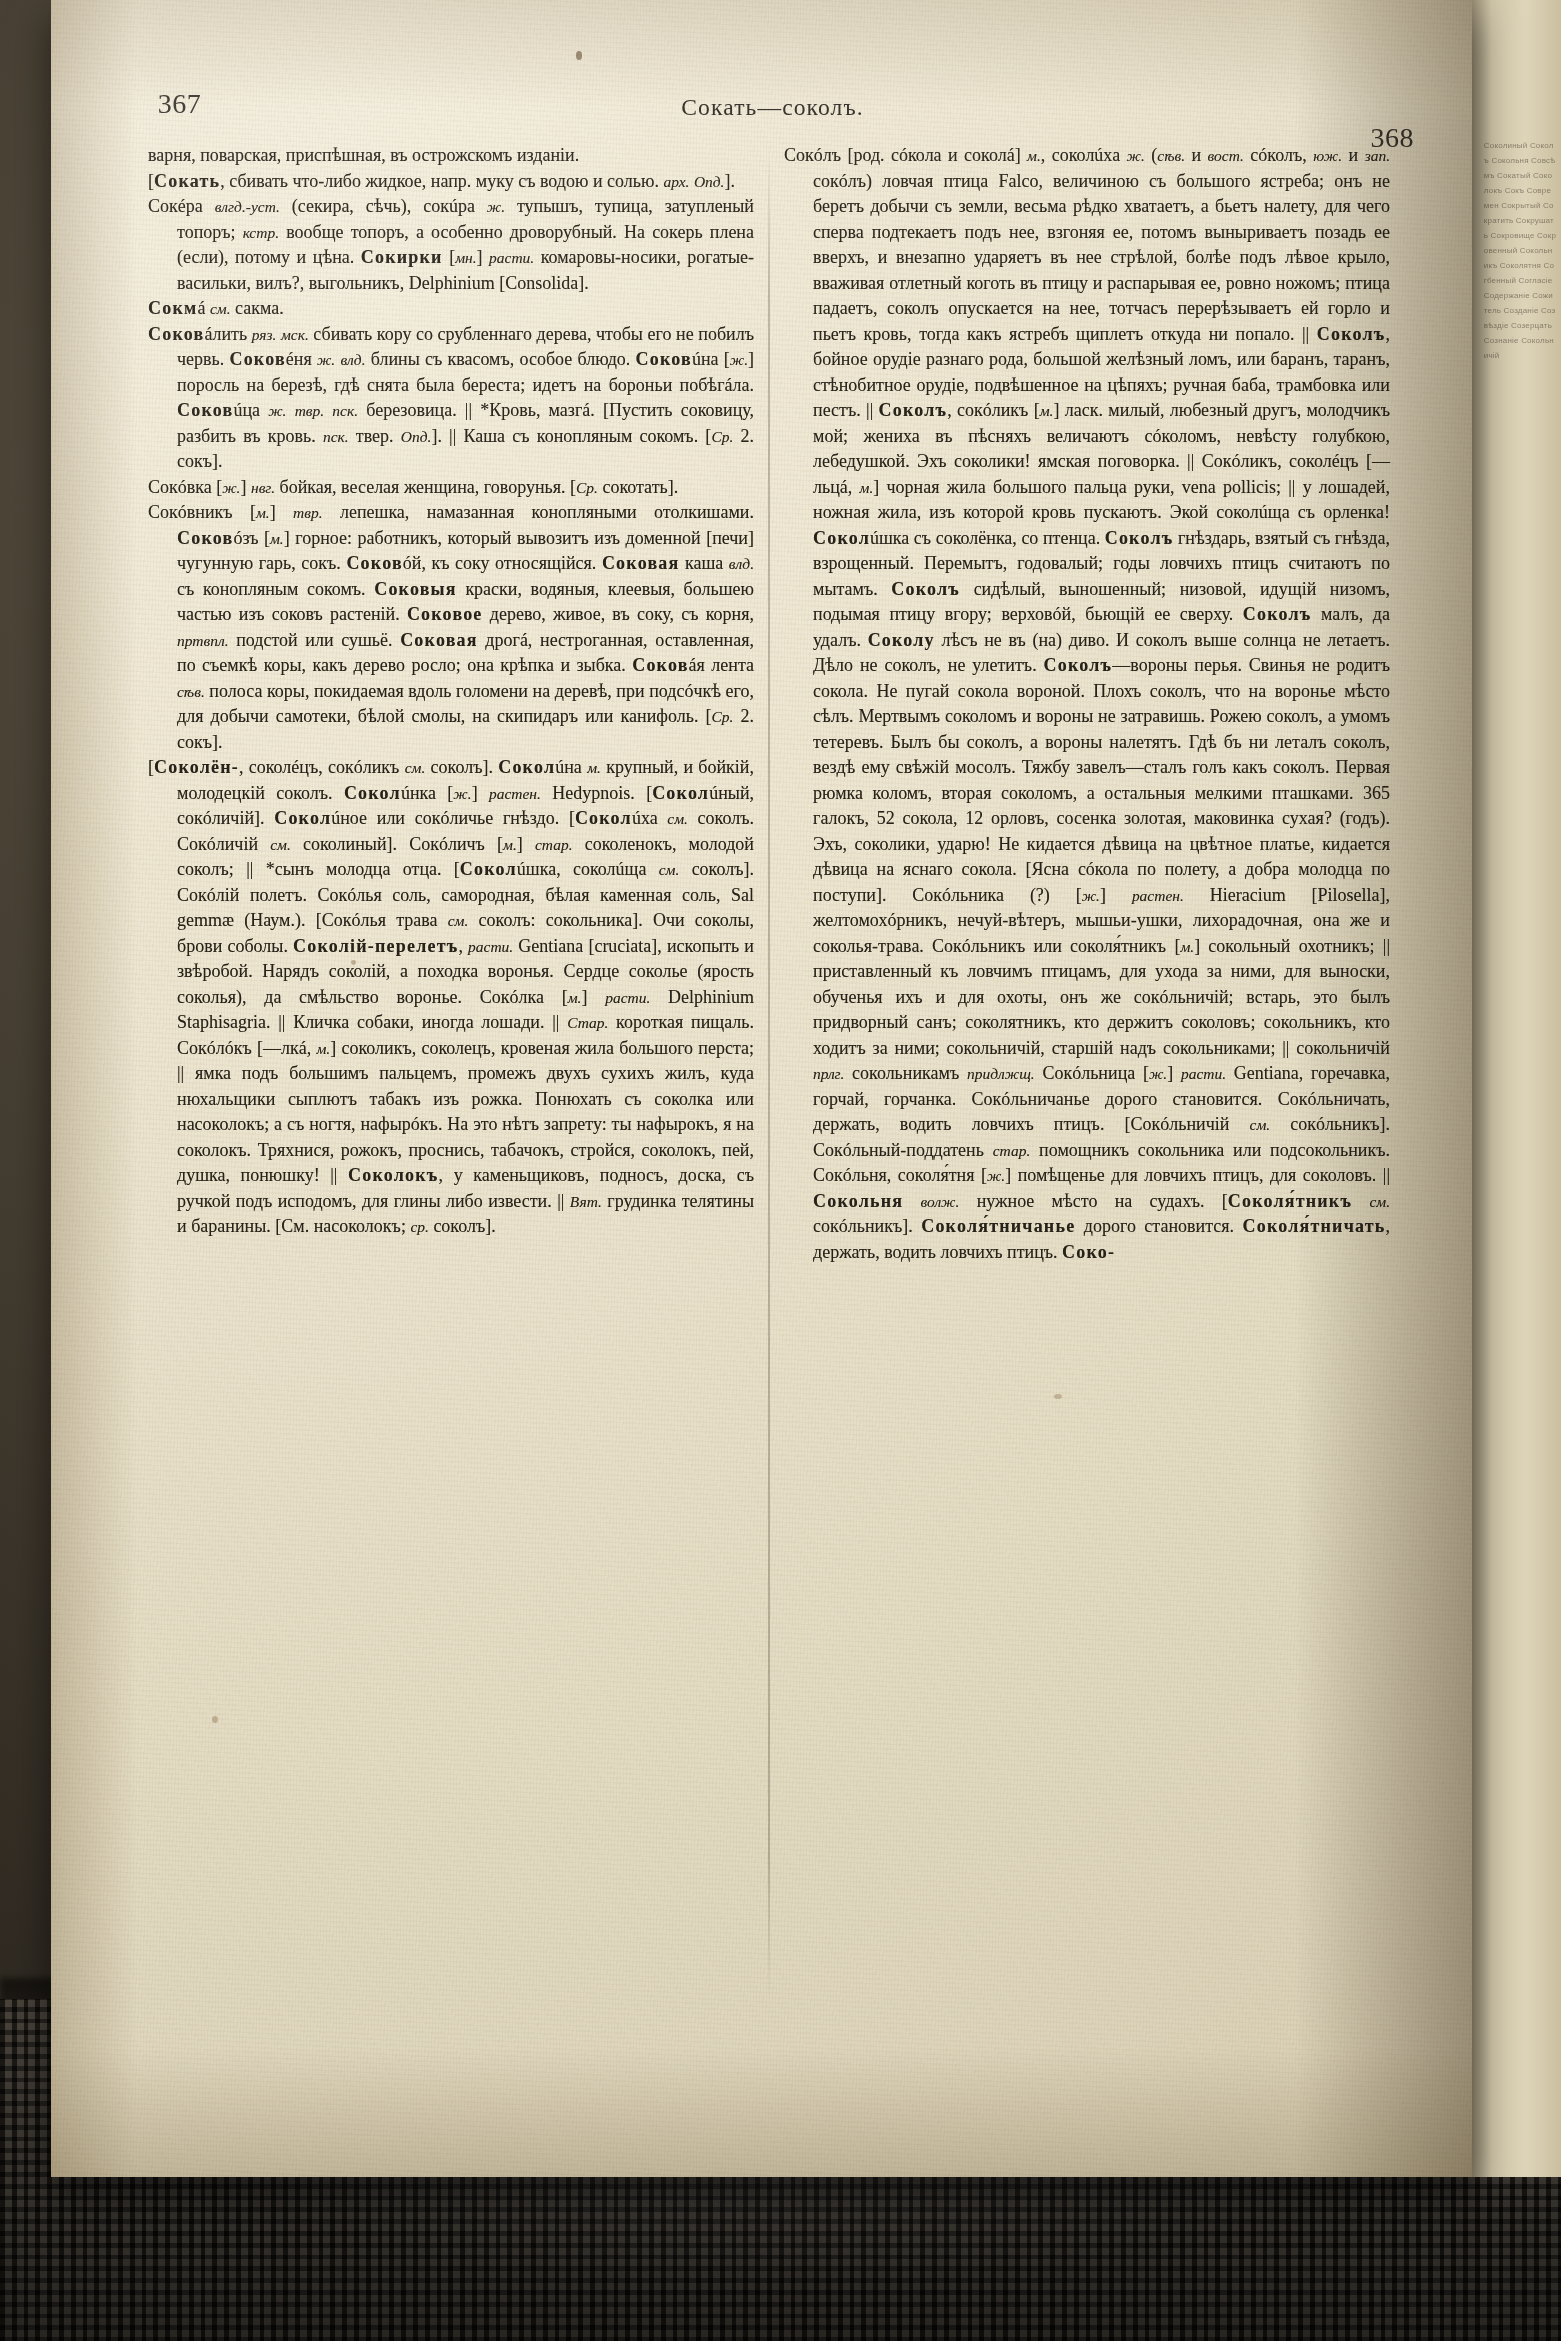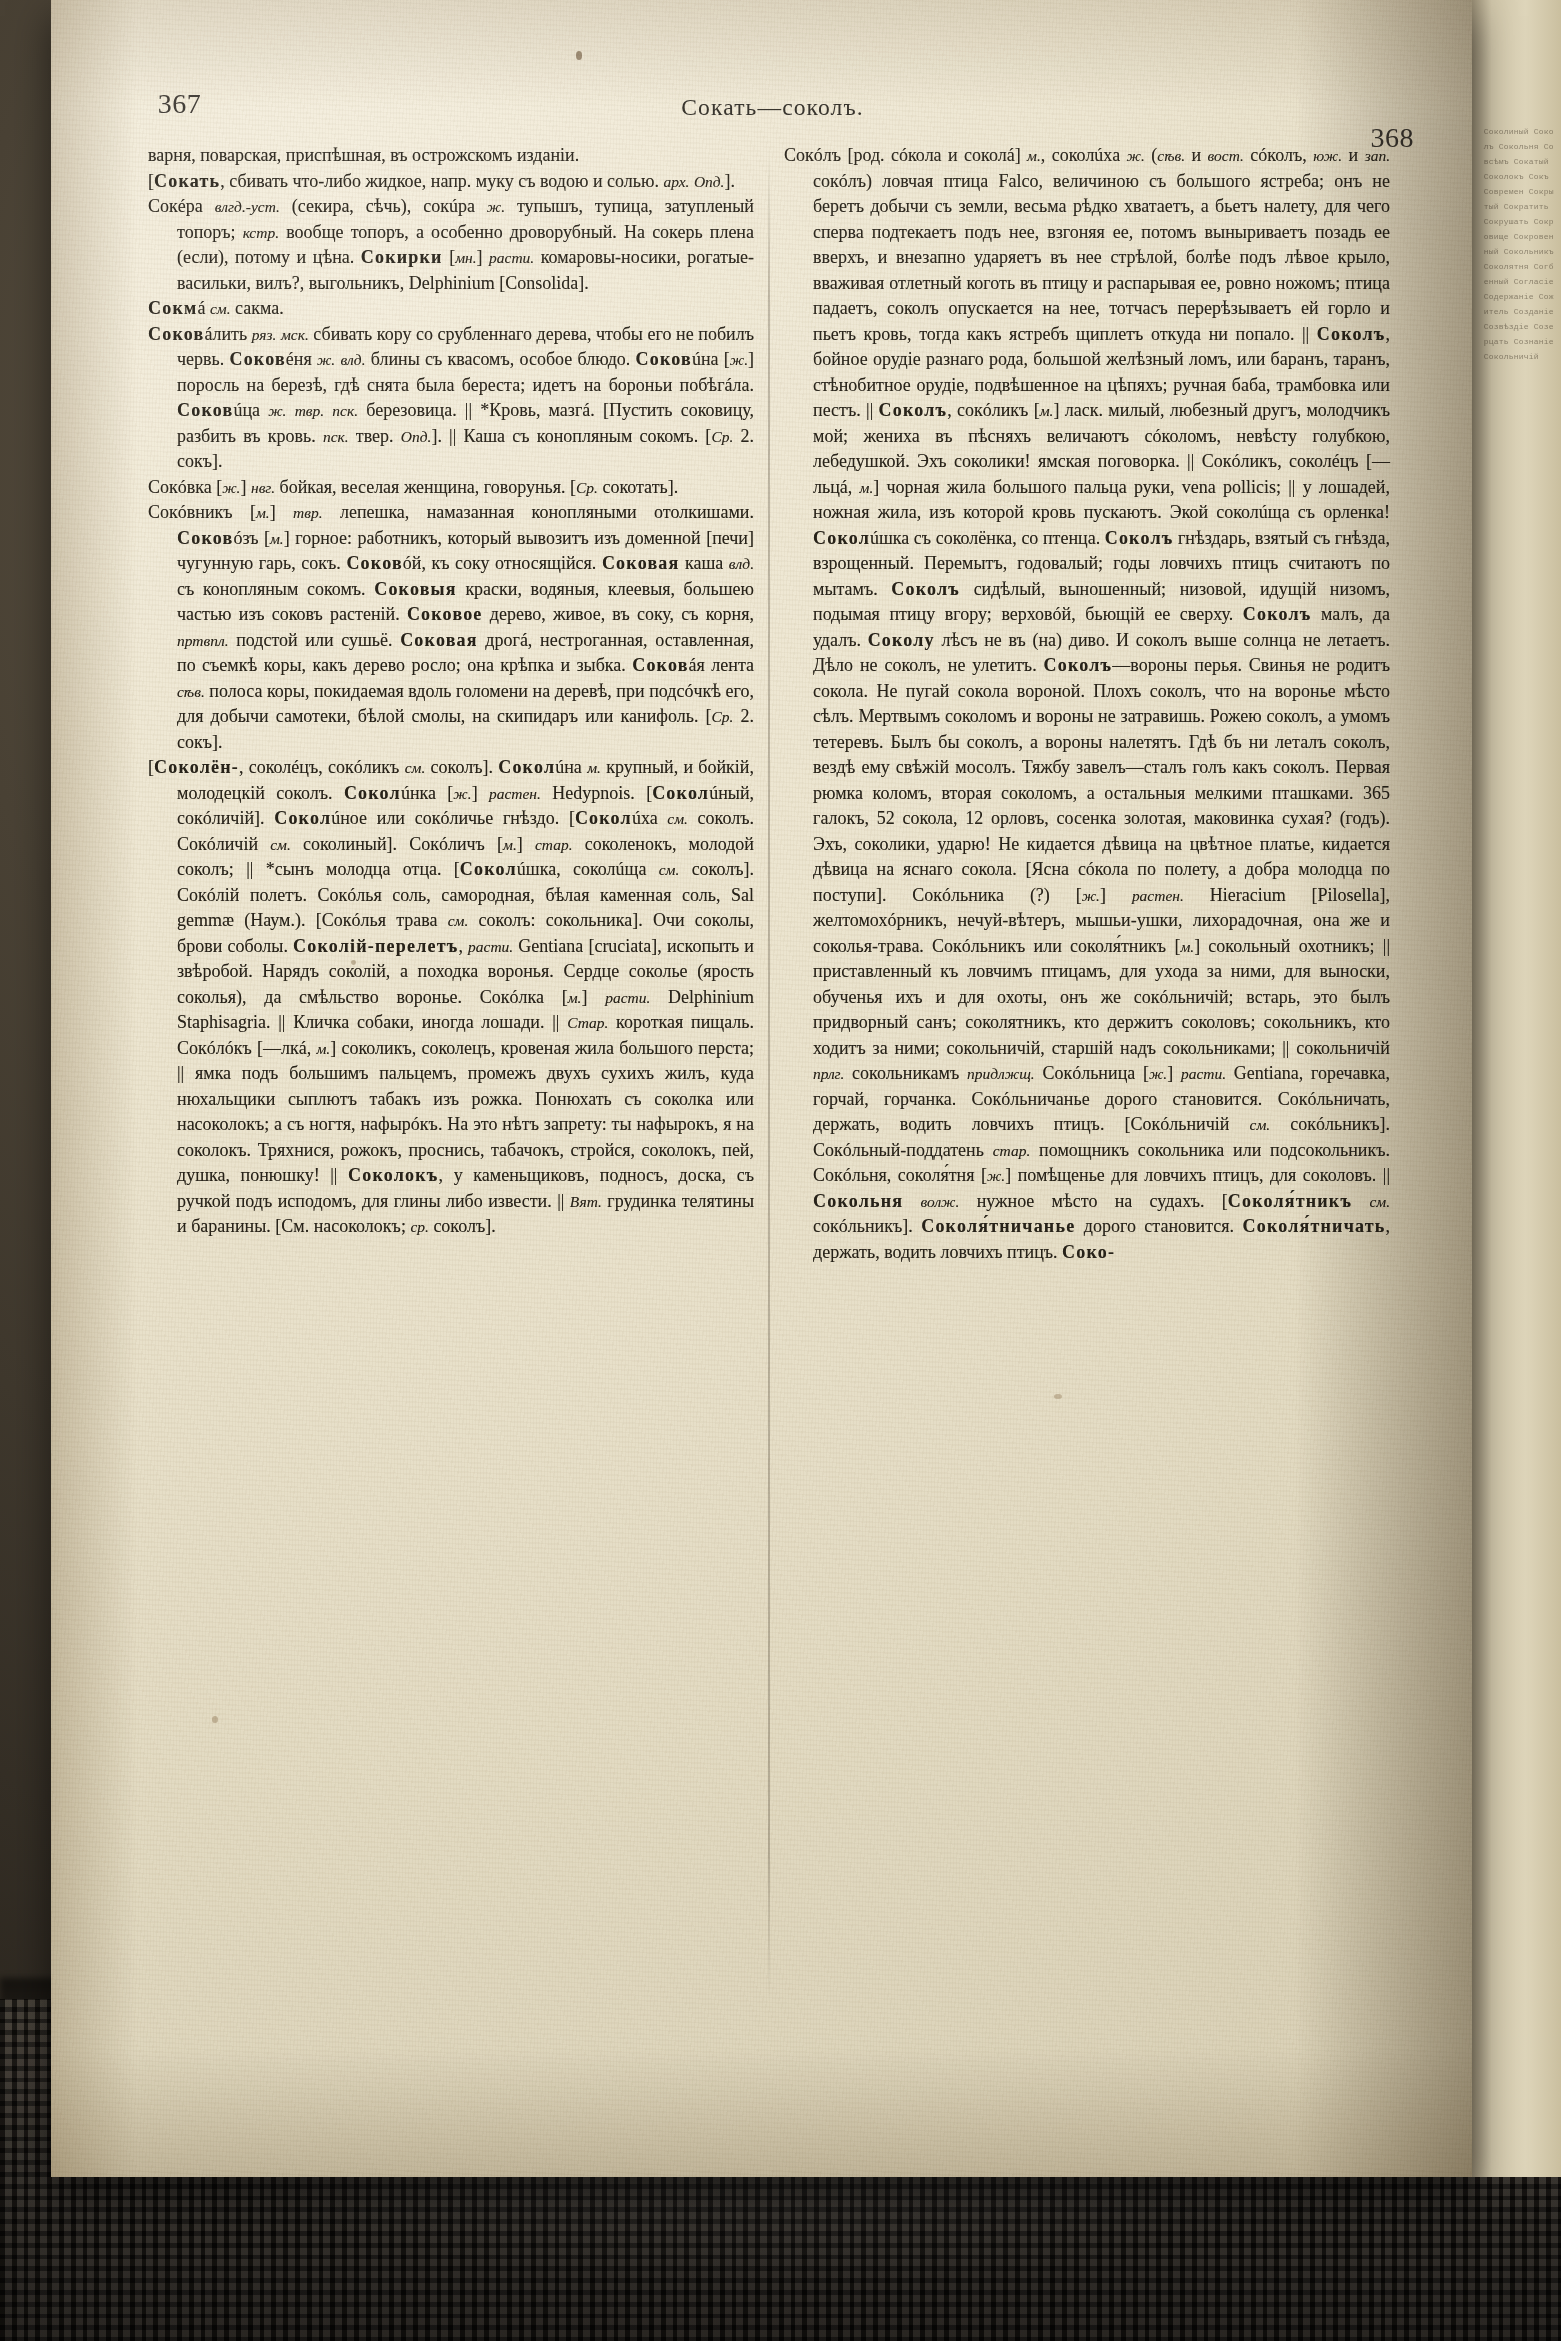--- a/index.html
+++ b/index.html
@@ -69,23 +69,23 @@
   
   .spot{position:absolute;border-radius:50%;pointer-events:none;mix-blend-mode:multiply;}
 
   
   .facing{
     position:absolute;top:0;left:1472px;width:89px;height:2177px;
     background:linear-gradient(90deg,#9a8f76 0%, #cfc5a9 22%, #ded5ba 60%, #cabf9f 100%);
     overflow:hidden;
   }
   .facing .ghostcol{
-    position:absolute;top:124px;left:11.8px;right:4.3px;
+    position:absolute;top:138px;left:11.8px;right:4.3px;
     font-size:8px;line-height:15px;color:rgba(60,50,35,.5);
-    font-family:Liberation Mono, monospace;
+    font-family:Liberation Sans, sans-serif;
     word-break:break-all;letter-spacing:0.2px;
     filter:blur(0.3px);
   }
 
   
   .content{
     position:absolute;left:97px;top:80px;width:1249px;height:1973px;
     color:#26231c;
   }
   .head{

